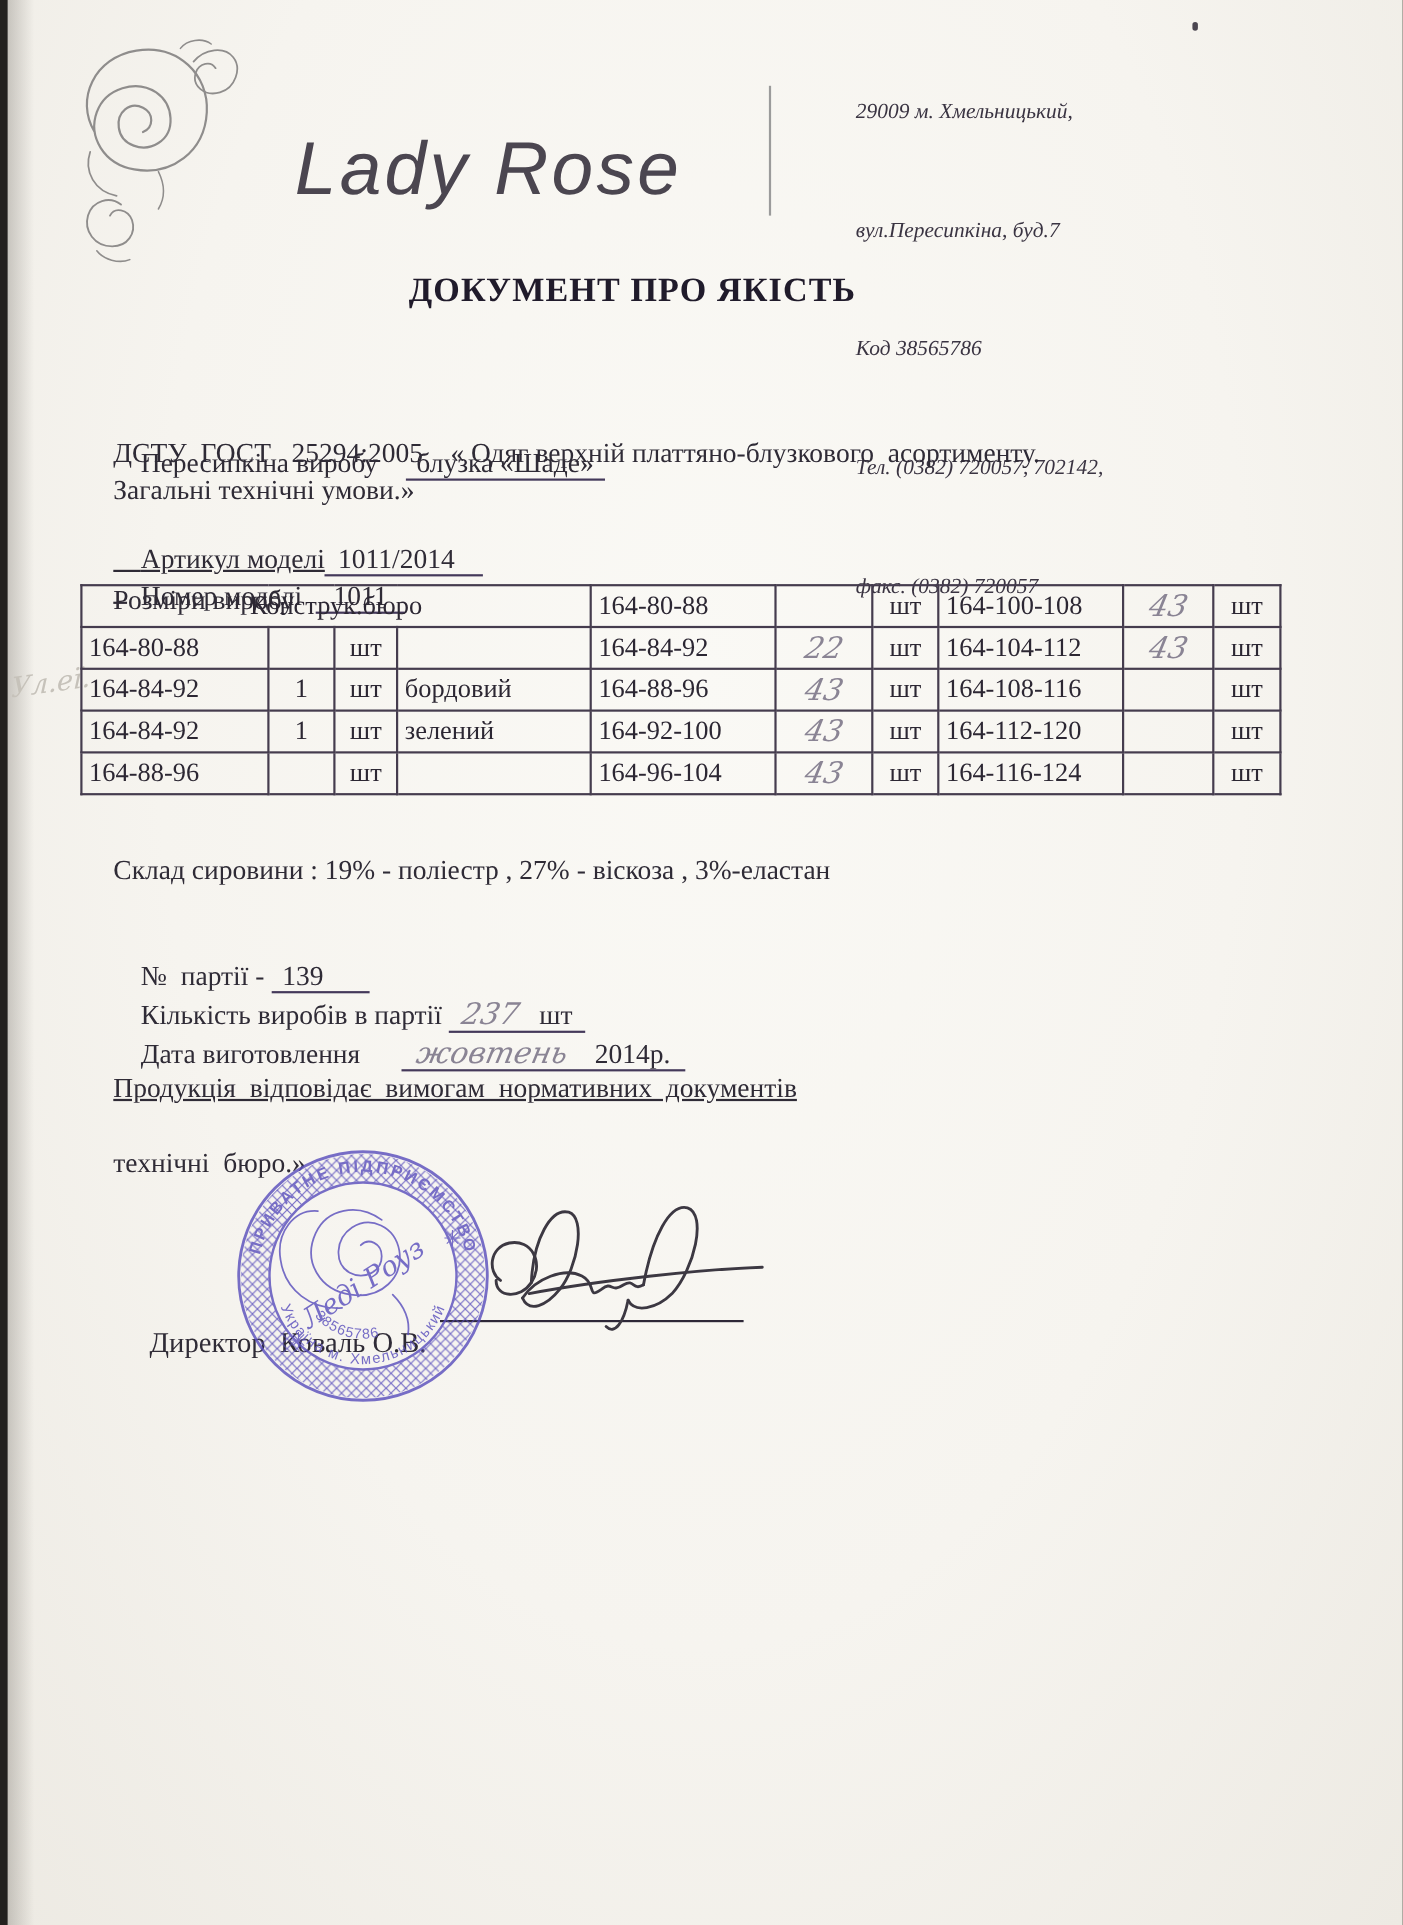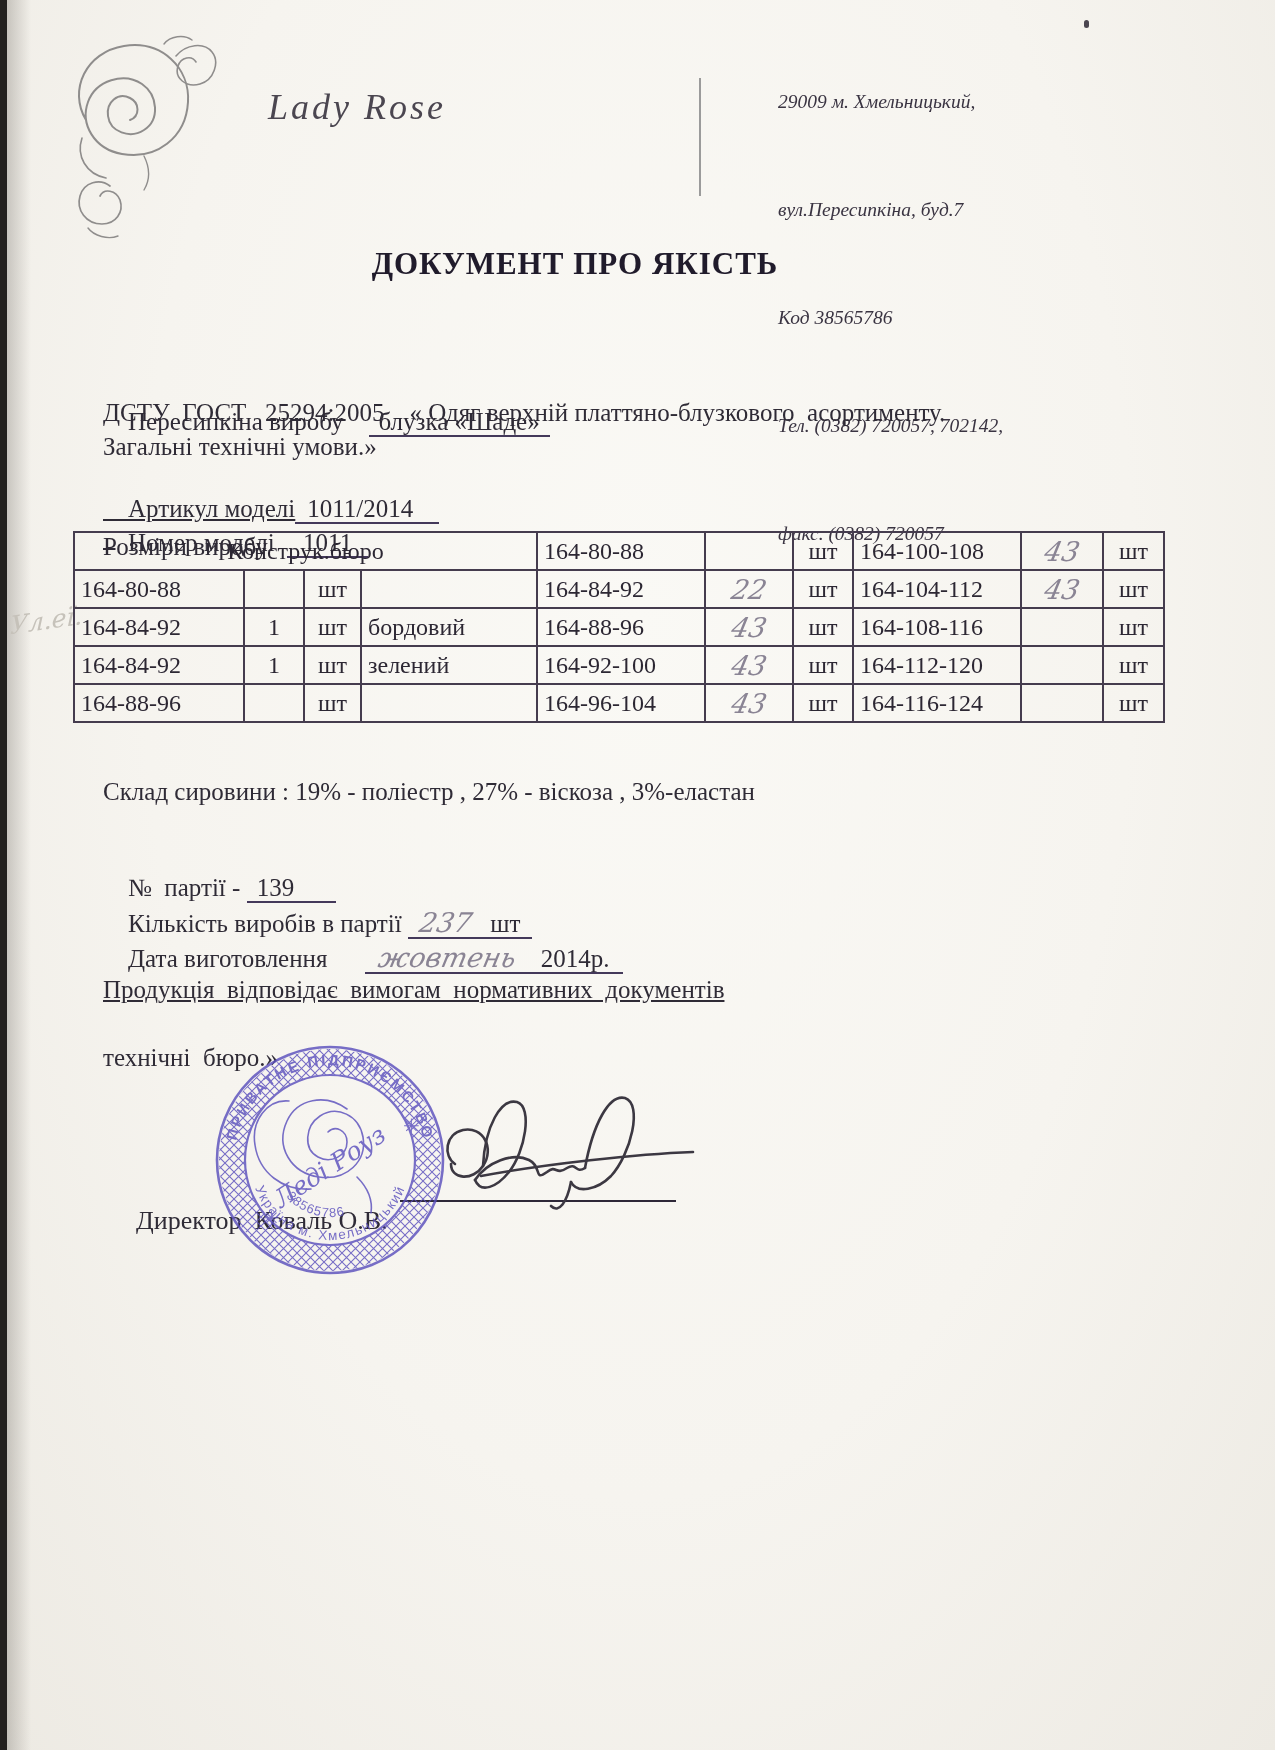--- a/index.html
+++ b/index.html
@@ -6,22 +6,22 @@
   .page{
     position:relative;width:1275px;height:1750px;margin:0 auto;overflow:hidden;
     background:radial-gradient(ellipse at 50% 35%, #faf9f5 0%, #f6f4ef 55%, #edeae3 100%);
     font-family:"Liberation Serif", serif;color:#2f2b36;
   }
   .abs{position:absolute;}
   .line{white-space:pre;font-size:25px;line-height:1.15;}
   .scan-edge{left:0;top:0;width:7px;height:100%;background:#23211f;}
   .scan-shadow{left:7px;top:0;width:24px;height:100%;
     background:linear-gradient(to right, rgba(90,85,78,.28), rgba(90,85,78,0));}
-  .brand{font-style:italic;font-size:36px;letter-spacing:3px;color:#4b4650;
-    font-family:Liberation Serif, serif;}
+  .brand{font-style:italic;font-size:68px;letter-spacing:3px;color:#4b4650;
+    font-family:Liberation Sans, sans-serif;margin-top:28px;}
   .addr{font-style:italic;font-size:19.5px;line-height:36px;color:#3a3442;white-space:pre;}
   .vdiv{width:2px;background:#9b9b9b;}
   .title{font-weight:bold;font-size:31px;letter-spacing:1px;color:#201b2b;text-align:center;}
   .ul{border-bottom:2px solid #44395a;display:inline-block;line-height:1.05;}
   .hand{font-family:"DejaVu Serif", serif;font-style:italic;color:#8a8494;
     transform:skewX(-12deg);display:inline-block;}
   table.sizes{border-collapse:collapse;table-layout:fixed;width:1090px;}
   table.sizes td{border:2px solid #453c4e;font-size:24px;padding:0 6px;height:36px;
     color:#2c2733;overflow:hidden;}
   td.szc{padding-left:10px;}

